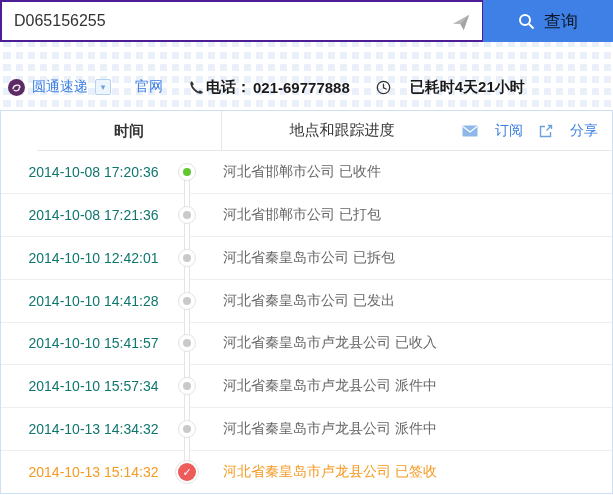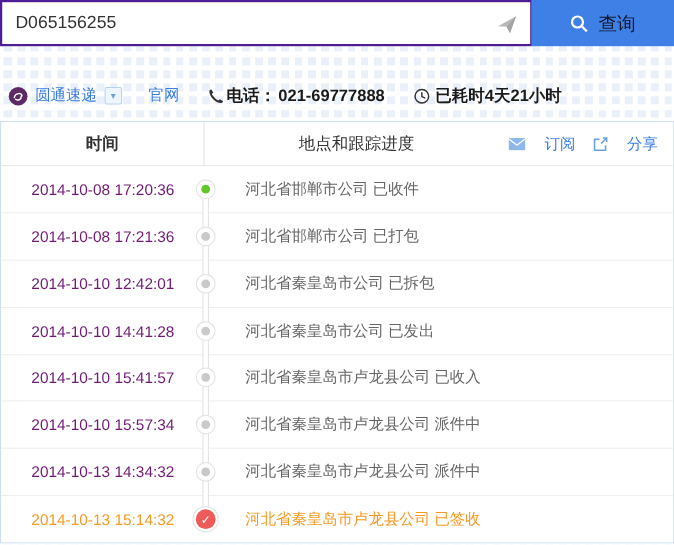--- a/index.html
+++ b/index.html
@@ -43,31 +43,32 @@
   .carrier-link { color: #3a7de2; text-decoration: none; font-size: 14px; }
   .dropdown-box {
     width: 16px; height: 16px; margin-left: 7px; background: #eef6fd;
     border: 1px solid #b5d3ef; border-radius: 2px;
     display: flex; align-items: center; justify-content: center;
     font-size: 9px; color: #6fa1d9; cursor: pointer; line-height: 1;
   }
   .site-link { margin-left: 24px; }
   .phone-group { margin-left: 26px; display: flex; align-items: center; gap: 2px; }
   .bold-dark { font-weight: bold; color: #1a1a1a; font-size: 15px; }
-  .clock-group { margin-left: 26px; display: flex; align-items: center; gap: 5px; }
+  .clock-group { margin-left: 26px; display: flex; align-items: center; gap: 19px; }
 
   
   .panel {
     position: absolute; left: 0; top: 110px; width: 613px; height: 384px;
     background: #fff; border: 1px solid #cfe0f3;
     display: flex; flex-direction: column;
   }
   .panel-header {
     height: 40px; flex: 0 0 auto; display: flex; align-items: center;
     border-bottom: 1px solid #e8e8e8;
+    margin-left: 36px;
   }
   .col-time-h {
     width: 185px; flex: 0 0 auto; text-align: center;
     font-weight: bold; font-size: 15px; color: #333;
     border-right: 1px solid #e6e6e6; line-height: 39px; height: 100%;
   }
   .col-progress-h { flex: 1; text-align: center; font-weight: normal; font-size: 15px; color: #333; }
   .header-links { flex: 0 0 auto; display: flex; align-items: center; gap: 16px; padding-right: 14px; }
   .action-link {
     color: #3a7de2; text-decoration: none; font-size: 14px;
@@ -76,21 +77,21 @@
 
   
   .rows { flex: 1; position: relative; display: flex; flex-direction: column; }
   .track {
     position: absolute; left: 183px; top: 21px; bottom: 22px; width: 6px;
     background: #fff; border-left: 1px solid #e4e4e4; border-right: 1px solid #e4e4e4;
     z-index: 1;
   }
   .row { flex: 1; position: relative; display: flex; align-items: center; border-bottom: 1px solid #efefef; }
   .row:last-child { border-bottom: none; }
-  .cell-time { width: 185px; flex: 0 0 auto; text-align: center; font-size: 14px; color: #701a75; }
+  .cell-time { width: 185px; flex: 0 0 auto; text-align: center; font-size: 14px; color: #0f766e; }
   .cell-text { margin-left: 37px; font-size: 14px; color: #666; }
   .dot {
     position: absolute; left: 186px; top: 50%; transform: translate(-50%,-50%);
     width: 18px; height: 18px; border-radius: 50%; background: #fff;
     border: 1px solid #e3e3e3; display: flex; align-items: center; justify-content: center;
     z-index: 2;
   }
   .dot-inner { width: 8px; height: 8px; border-radius: 50%; background: #c9c9c9;
     display: flex; align-items: center; justify-content: center; }
   .row[data-status="received"] .dot-inner { background: #62c72e; }

